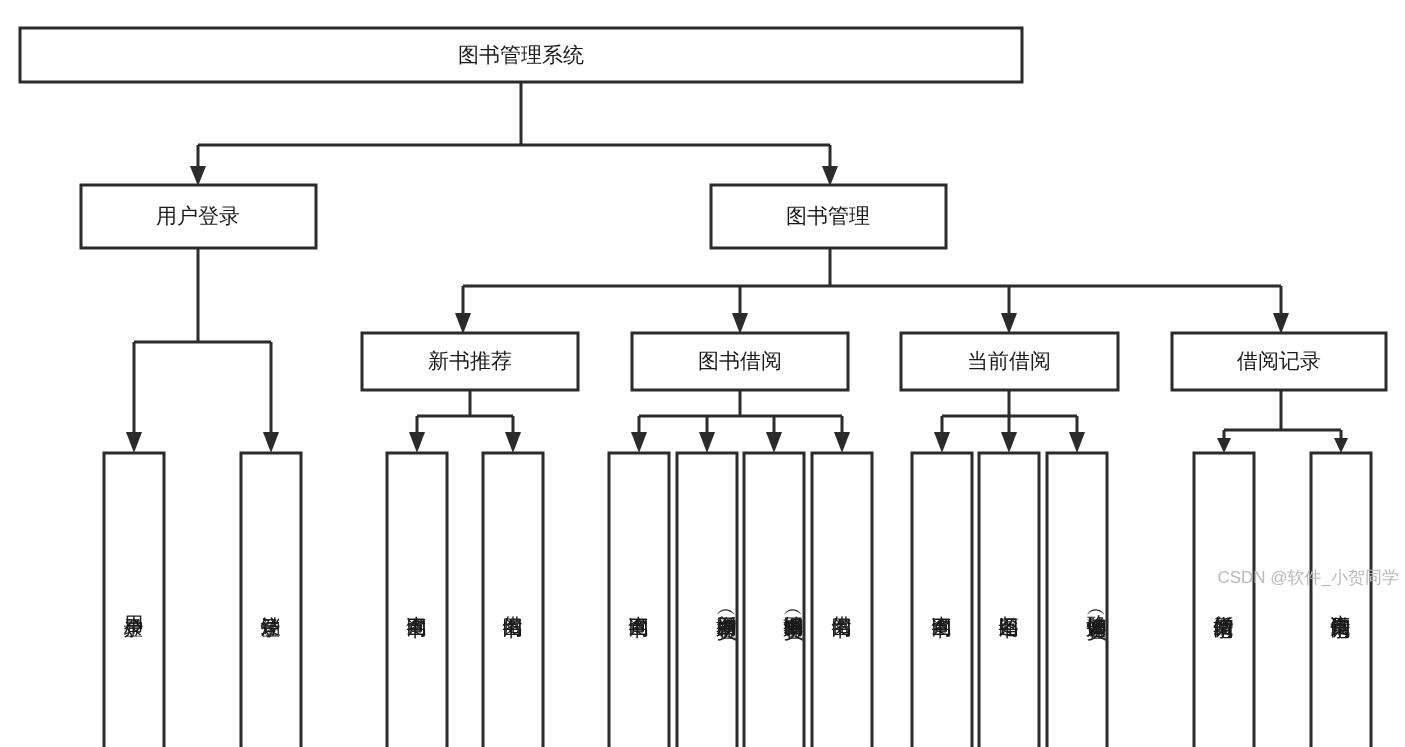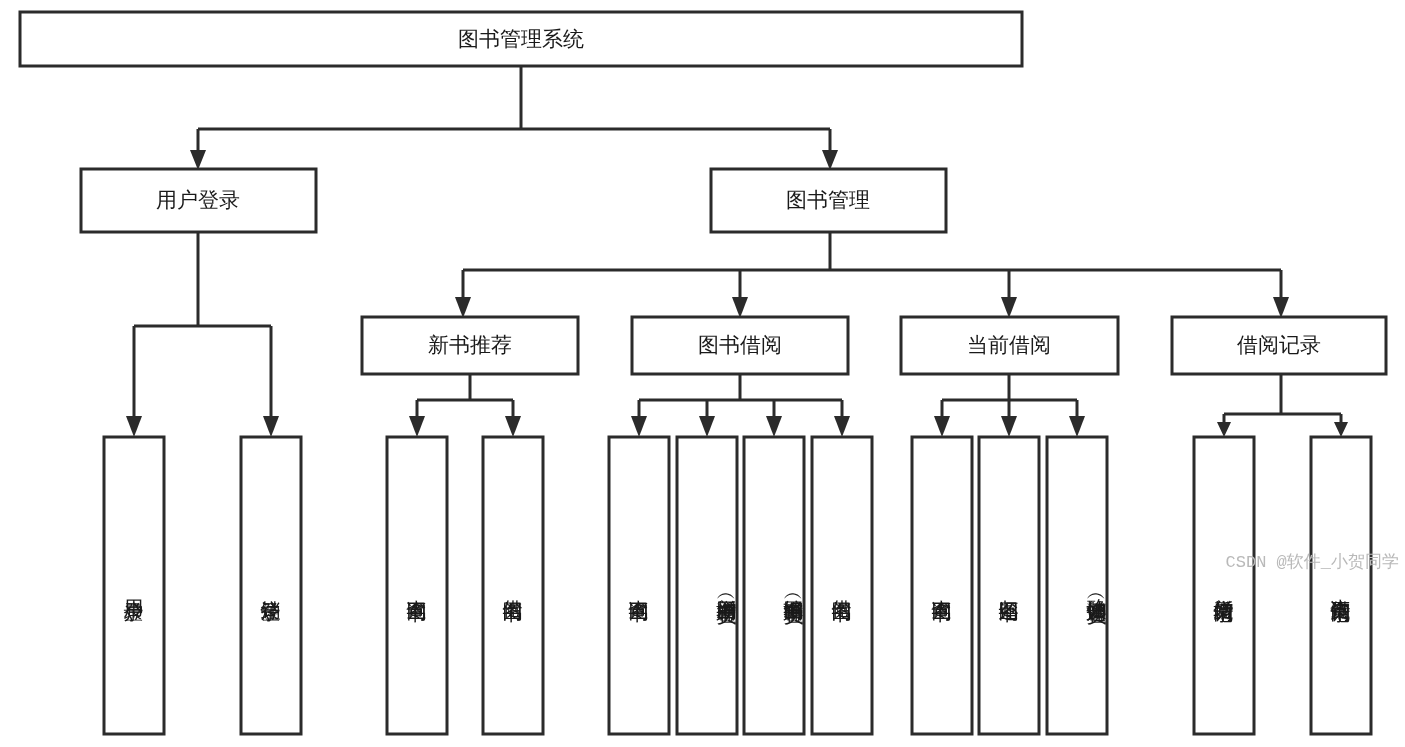--- a/index.html
+++ b/index.html
@@ -1,39 +1,39 @@
 <!DOCTYPE html>
 <html><head>
 <meta charset="utf-8">
 <style>
   html,body{margin:0;padding:0;background:#ffffff;}
   body{width:1405px;height:747px;overflow:hidden;
        font-family:"DejaVu Sans","Liberation Sans",sans-serif;}
-  #stage{position:relative;width:1405px;height:577px;background:#fff;}
+  #stage{position:relative;width:1405px;height:577px;background:#fff;margin-top:16px;}
   svg{display:block;}
   .node-rect{fill:#ffffff;stroke:#2b2b2b;stroke-width:3;}
   .edge{stroke:#2b2b2b;stroke-width:3;fill:none;}
   .arrow-head{fill:#2b2b2b;}
   .node-label-h{
     font-family:"DejaVu Sans","Liberation Sans",sans-serif;
     font-size:21px;fill:#1a1a1a;text-anchor:middle;dominant-baseline:middle;
   }
   .leaf-label{
     position:absolute;
     font-family:"DejaVu Sans","Liberation Sans",sans-serif;
     font-size:20px;color:#1a1a1a;
     writing-mode:vertical-rl;text-orientation:upright;
     letter-spacing:1px;line-height:1;
     display:flex;align-items:flex-start;justify-content:center;
     white-space:nowrap;pointer-events:none;
   }
   .leaf-label.centered{align-items:center;}
   .watermark{
     position:absolute;right:6px;bottom:4px;
-    font-family:Liberation Mono, monospace;
+    font-family:Liberation Sans, sans-serif;
     font-size:17px;color:#b9b9b9;white-space:nowrap;
   }
 </style>
 </head>
 <body>
 
 <div id="stage">
 
   <svg width="1405" height="747" viewBox="0 0 1405 747">
 

